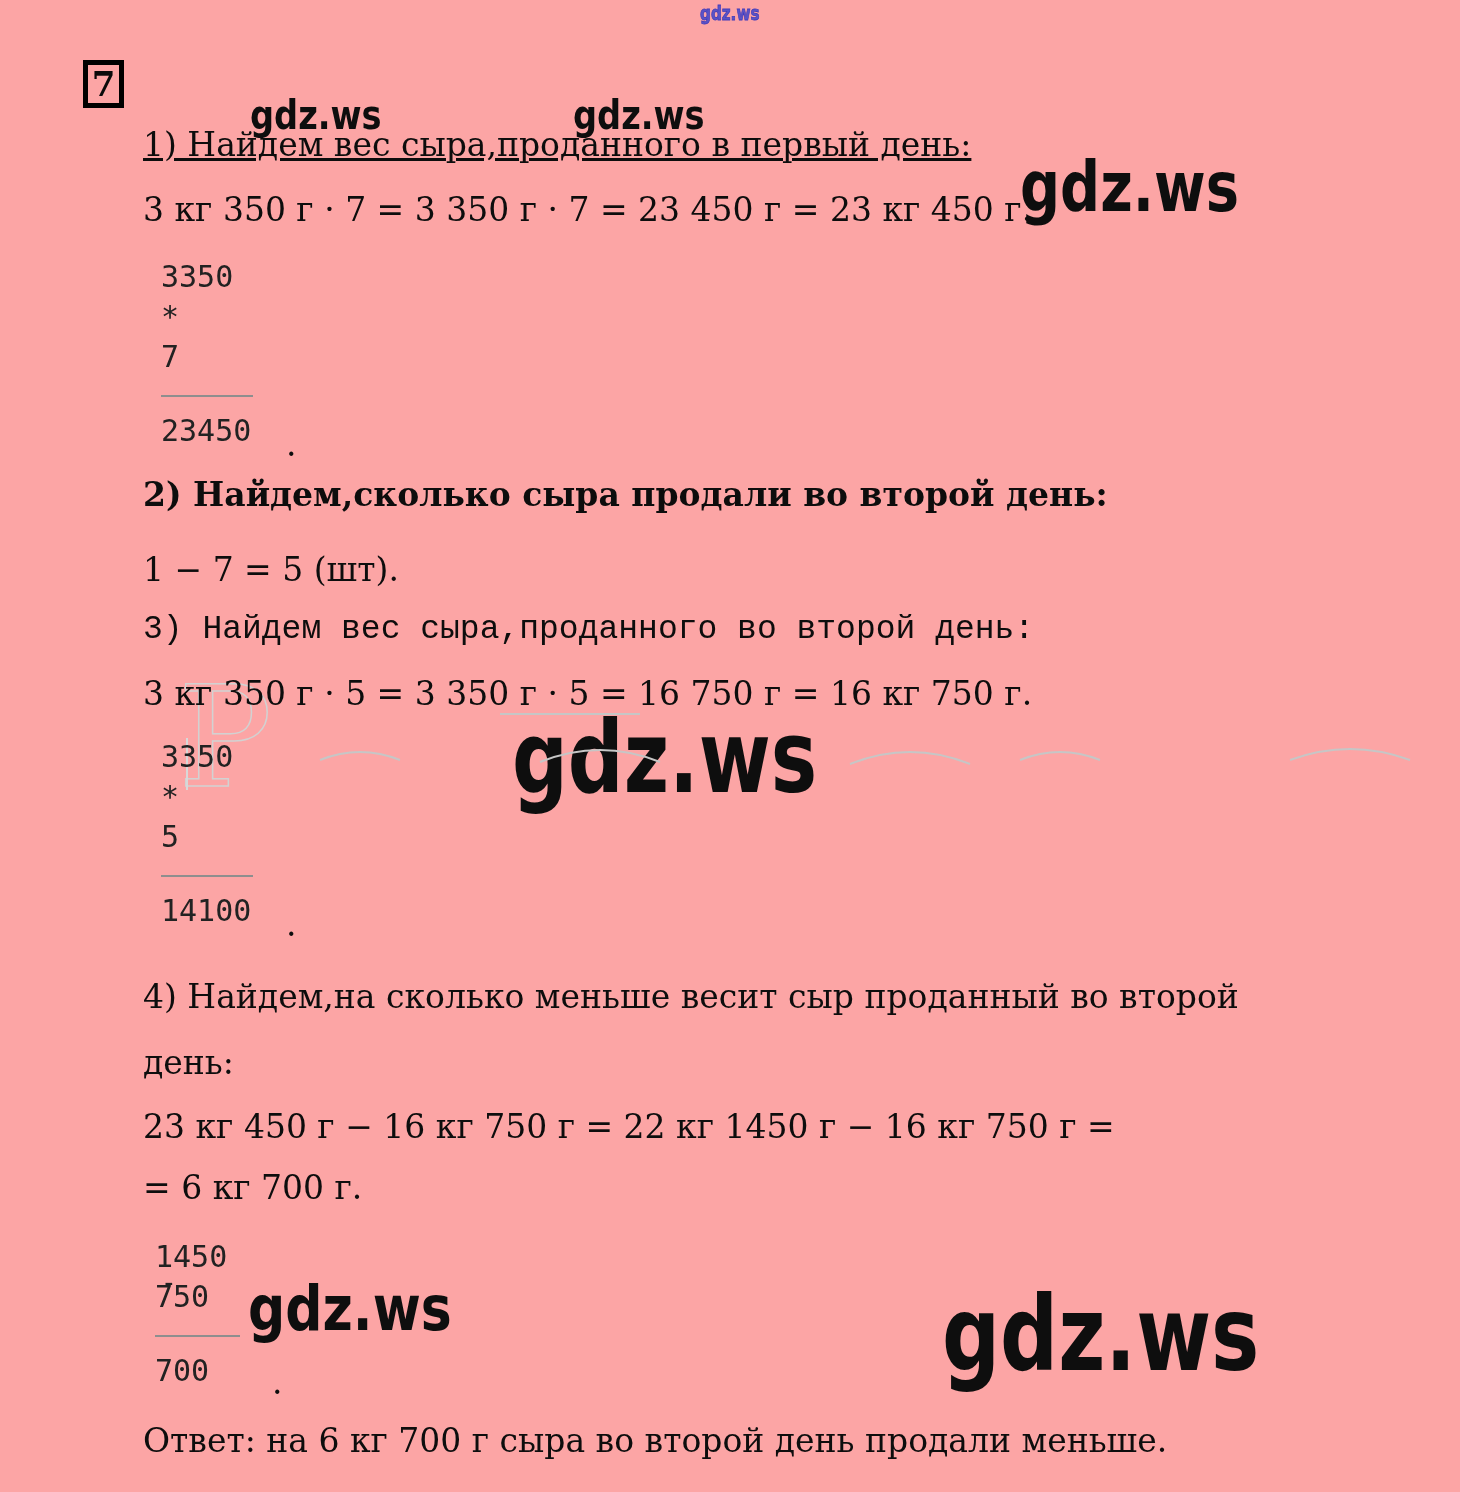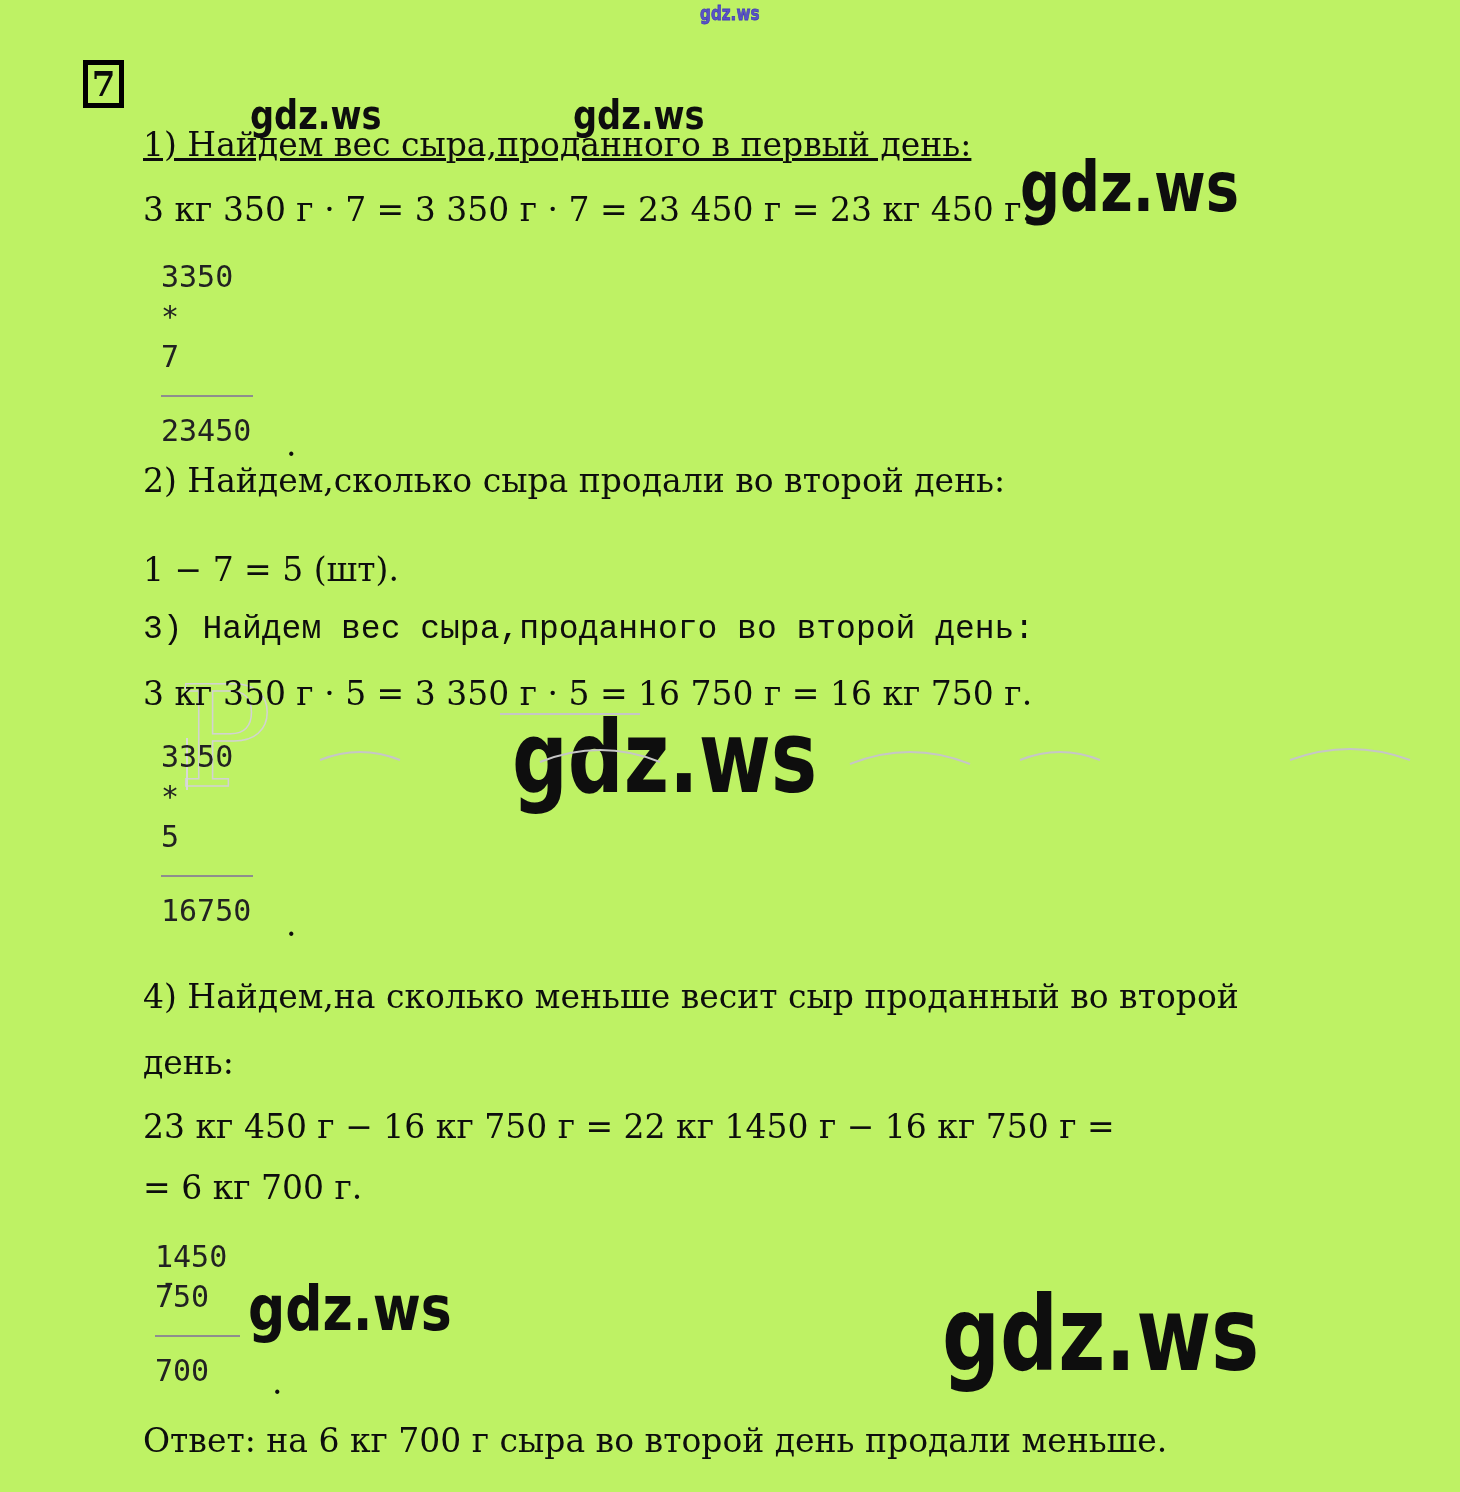--- a/index.html
+++ b/index.html
@@ -1,18 +1,18 @@
 <!DOCTYPE html>
 <html><head>
 <meta charset="utf-8">
 <style>
   html,body { margin:0; padding:0; background:#ffffff; }
   .page {
     position:relative; width:1460px; height:1492px;
-    background:#bef264; overflow:hidden;
+    background:#fca5a5; overflow:hidden;
     font-family:"DejaVu Serif", serif; color:#0d0d0d;
   }
 
   
   .task-box {
     position:absolute; left:83px; top:60px;
     width:31px; height:38px; border:5px solid #000;
     display:flex; align-items:center; justify-content:center;
     font-family:"DejaVu Serif", serif; font-weight:bold; font-size:34px; color:#0a0a0a;
   }
@@ -31,21 +31,21 @@
   .wm-bottom-l  { left:248px; top:1278px; font-size:62px; transform:scaleX(.84); }
   .wm-bottom-r  { left:942px; top:1282px; font-size:104px; transform:scaleX(.78); }
 
   
   .line {
     position:absolute; left:143px; white-space:nowrap;
     font-size:33px; line-height:1; color:#0d0d0d;
   }
   .l-s1t  { top:128px;text-decoration:underline; }
   .l-s1e  { top:193px; }
-  .l-s2t  { top:464px; }
+  .l-s2t  { top:478px;font-weight:bold; }
   .l-s2e  { top:553px; }
   .l-s3t  { top:613px;font-family:Liberation Mono, monospace; }
   .l-s3e  { top:677px; }
   .l-s4t1 { top:980px; }
   .l-s4t2 { top:1046px; }
   .l-s4e1 { top:1110px; }
   .l-s4e2 { top:1171px; }
   .l-ans  { top:1408px;margin-top:16px; }
 
   
@@ -112,21 +112,21 @@
   <div class="line l-s2e">1 − 7 = 5 (шт).</div>
 
   <div class="line l-s3t">3) Найдем вес сыра,проданного во второй день:</div>
   <div class="line l-s3e">3 кг 350 г · 5 = 3 350 г · 5 = 16 750 г = 16 кг 750 г.</div>
 
   <div class="calc calc-2">
     <div>3350</div>
     <div>*</div>
     <div>5</div>
     <div class="calc-rule"></div>
-    <div>16750</div>
+    <div>14100</div>
   </div>
   <span class="dot dot-2">.</span>
 
   <div class="line l-s4t1">4) Найдем,на сколько меньше весит сыр проданный во второй</div>
   <div class="line l-s4t2">день:</div>
   <div class="line l-s4e1">23 кг 450 г − 16 кг 750 г = 22 кг 1450 г − 16 кг 750 г =</div>
   <div class="line l-s4e2">= 6 кг 700 г.</div>
 
   <div class="calc calc-3">
     <span class="sub-op">-</span>

